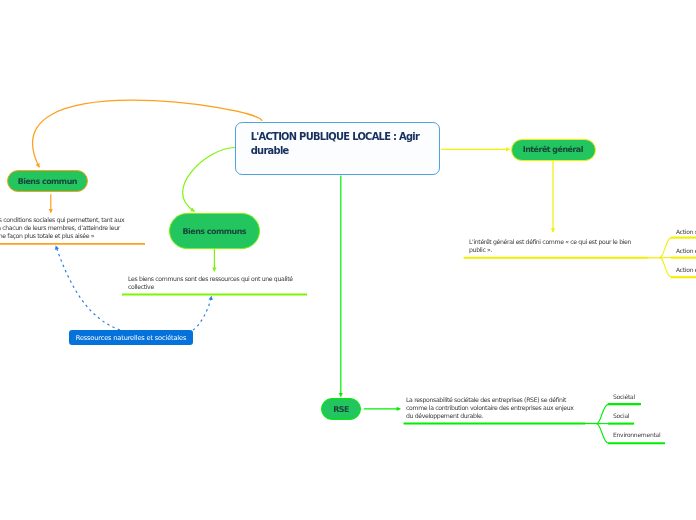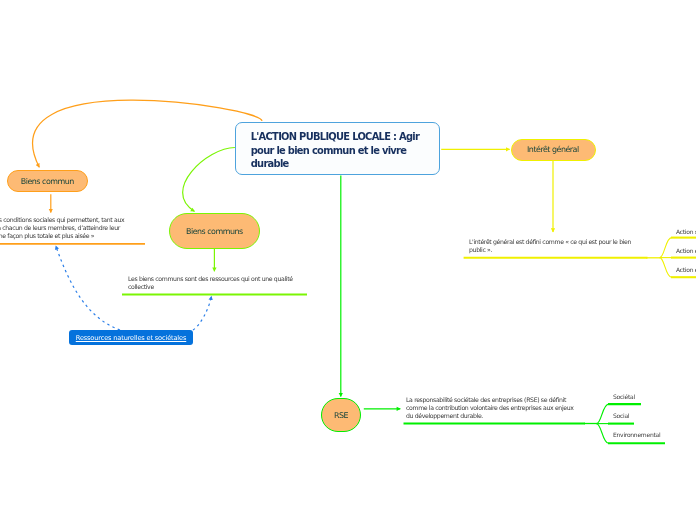--- a/index.html
+++ b/index.html
@@ -3,35 +3,35 @@
 <meta charset="utf-8">
 <title>Mind map</title>
 <style>
   html,body{margin:0;padding:0;background:#ffffff;}
   body{width:696px;height:520px;overflow:hidden;
        font-family:"DejaVu Sans",sans-serif;}
   #canvas{position:relative;width:696px;height:520px;background:#fff;overflow:hidden;}
   svg.edges{position:absolute;left:0;top:0;width:696px;height:520px;pointer-events:none;}
 
   .node{position:absolute;box-sizing:border-box;display:flex;align-items:center;
-        justify-content:center;background:#fdba74;border-style:solid;border-width:1.5px;
-        border-radius:999px;font-weight:normal;color:#17443c;white-space:nowrap;
+        justify-content:center;background:#22c55e;border-style:solid;border-width:1.5px;
+        border-radius:999px;font-weight:bold;color:#17443c;white-space:nowrap;
         font-size:7.95px;letter-spacing:-0.5px;text-indent:-0.5px;}
 
   .central{border-color:#4da3dd;border-width:1.6px;border-radius:7px;
            color:#17305e;font-size:9.9px;letter-spacing:-0.7px;line-height:13.5px;
            font-weight:bold;display:block;padding:7.5px 0 0 15px;background:#fbfdfe;
            text-align:left;}
 
   .note{position:absolute;color:#3b3b3b;font-size:6.2px;letter-spacing:-0.36px;
         line-height:8.05px;}
 
   .tag{position:absolute;box-sizing:border-box;display:flex;align-items:center;
        justify-content:center;border-radius:3px;color:#fff;font-size:6.6px;
-       letter-spacing:-0.15px;text-decoration:underline;}
+       letter-spacing:-0.15px;}
 
   .sublabel{position:absolute;color:#3b3b3b;font-size:6.0px;letter-spacing:-0.25px;
             white-space:nowrap;}
 </style>
 </head>
 <body>
 
 <div id="canvas">
 
   <svg class="edges" viewBox="0 0 696 520">
@@ -88,31 +88,30 @@
     <path d="M596.5,423.6 L609,423.6" fill="none" stroke="#00ef00" stroke-width="1.1"></path>
     <line x1="608" y1="423.6" x2="634" y2="423.6" stroke="#00ef00" stroke-width="2.1"></line>
     <path d="M596.5,423.6 C601.5,423.6 602.5,443.3 608.5,443.3" fill="none" stroke="#00ef00" stroke-width="1.1"></path>
     <line x1="608" y1="443.3" x2="665" y2="443.3" stroke="#00ef00" stroke-width="2.1"></line>
     <path d="M120,330 C89.1,319 70.5,288.7 55.8,245.8" fill="none" stroke="#2a7ee8" stroke-width="1.2" stroke-dasharray="2.4 3.4" marker-end="url(#ar-blue)"></path>
     <path d="M193,330 C200.1,325.5 208.8,309.8 211.4,296.2" fill="none" stroke="#2a7ee8" stroke-width="1.2" stroke-dasharray="2.4 3.4" marker-end="url(#ar-blue)"></path>
   </svg>
 
   <div class="node central" style="left:235.2px;top:121.7px;width:205px;height:53px;">
     <div>L'ACTION PUBLIQUE LOCALE : Agir</div>
-    <div>pour le bien commun et le vivre</div>
     <div>durable</div>
   </div>
 
   <div class="node" style="left:6.9px;top:170.3px;width:81.3px;height:21.9px;border-color:#ff9f1a;">Biens commun</div>
 
   <div class="node" style="left:169.3px;top:213px;width:90.5px;height:36px;border-color:#7bf504;">Biens communs</div>
 
   <div class="node" style="left:510.5px;top:138.5px;width:85.2px;height:22.5px;border-color:#f0f000;">Intérêt général</div>
 
-  <div class="node" style="left:321.3px;top:398.2px;width:40px;height:34px;border-color:#00ef00;">RSE</div>
+  <div class="node" style="left:321.3px;top:398.2px;width:40px;height:22px;border-color:#00ef00;">RSE</div>
 
   <div class="note" style="left:-45.9px;top:215.5px;width:176px;text-align:center;">
     <div>l’ensemble des conditions sociales qui permettent, tant aux</div>
     <div>groupes qu’à chacun de leurs membres, d’atteindre leur</div>
     <div>d’une façon plus totale et plus aisée »</div>
   </div>
 
   <div class="note" style="left:128px;top:274.5px;width:180px;">
     <div>Les biens communs sont des ressources qui ont une qualité</div>
     <div>collective</div>

